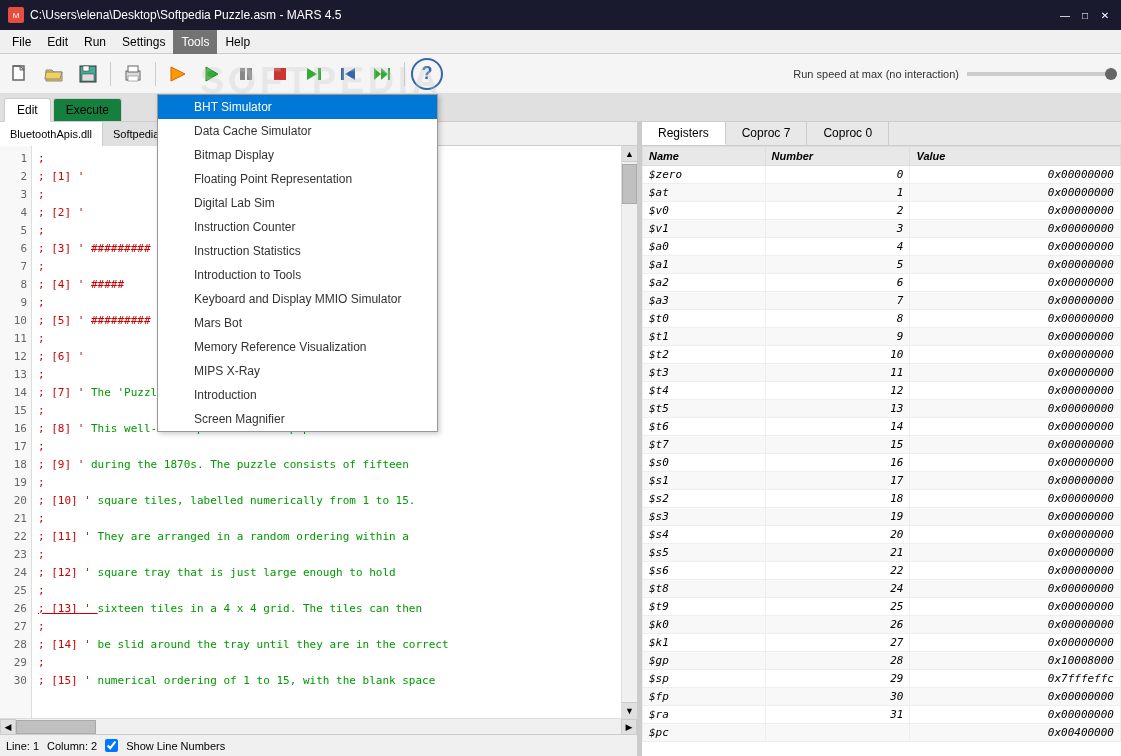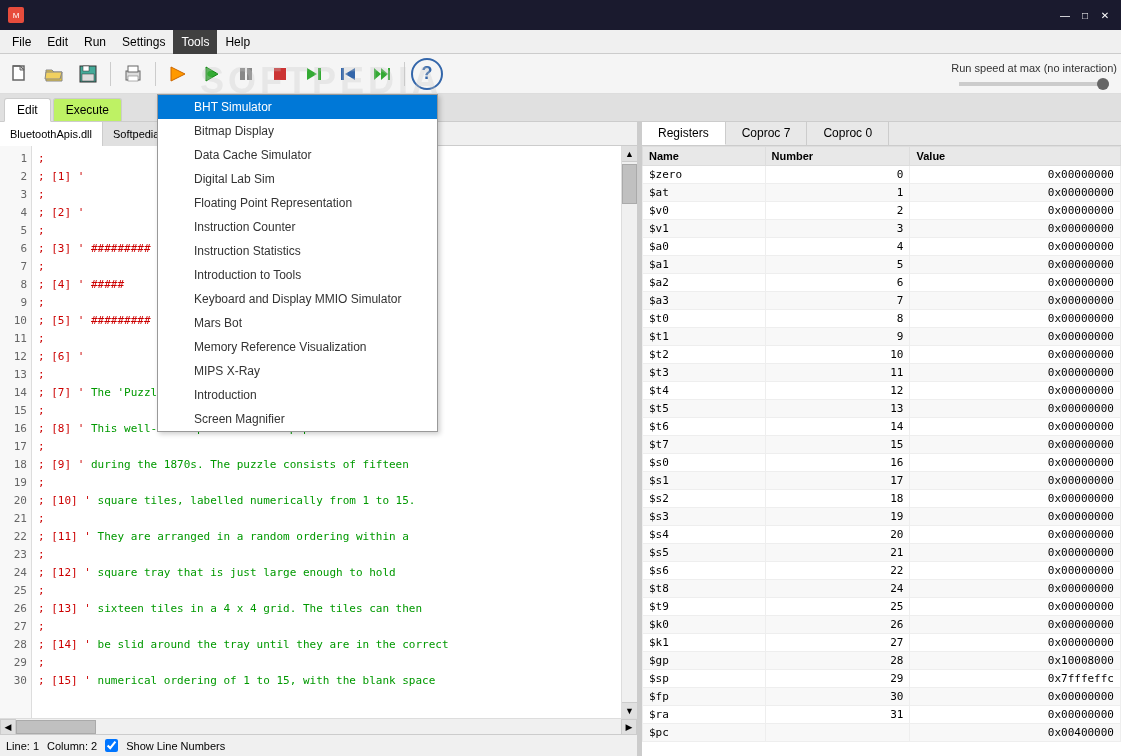--- a/index.html
+++ b/index.html
@@ -8,30 +8,30 @@
     
     .title-bar { background: #1a1a2e; color: white; height: 30px; display: flex; align-items: center; padding: 0 8px; justify-content: space-between; }
     .title-bar-left { display: flex; align-items: center; gap: 6px; font-size: 12px; }
     .title-bar-icon { width: 16px; height: 16px; background: #e74c3c; border-radius: 2px; display: flex; align-items: center; justify-content: center; font-size: 8px; color: white; }
     .title-bar-controls { display: flex; gap: 4px; }
     .title-btn { width: 16px; height: 16px; display: flex; align-items: center; justify-content: center; cursor: pointer; font-size: 10px; color: white; }
     
     
     .menu-bar { background: #f0f0f0; border-bottom: 1px solid #ccc; height: 24px; display: flex; align-items: center; padding: 0 4px; }
     .menu-item { padding: 2px 8px; cursor: pointer; height: 24px; display: flex; align-items: center; font-size: 12px; }
-    .menu-item.active { background: #404040; color: white; }
+    .menu-item.active { background: #737373; color: white; }
     
     
     .toolbar { background: #f5f5f5; border-bottom: 1px solid #ddd; height: 40px; display: flex; align-items: center; padding: 0 4px; gap: 2px; }
     .toolbar-btn { width: 32px; height: 32px; border: 1px solid transparent; background: transparent; cursor: pointer; display: flex; align-items: center; justify-content: center; font-size: 16px; }
     .toolbar-sep { width: 1px; height: 24px; background: #ccc; margin: 0 4px; }
-    .speed-section { margin-left: auto; display: flex; align-items: center; gap: 8px; font-size: 11px; color: #333; flex-direction: column; }
+    .speed-section { margin-left: auto; display: flex; align-items: center; gap: 8px; font-size: 11px; color: #333; }
     .speed-slider { width: 150px; }
     .watermark { position: absolute; top: 60px; left: 200px; font-size: 36px; font-weight: bold; color: rgba(200,200,200,0.3); z-index: 0; pointer-events: none; letter-spacing: 4px; }
-    .tab { padding: 4px 12px; border: 1px solid #ccc; border-bottom: none; background: #bef264; cursor: pointer; font-size: 12px; margin-right: 2px; border-radius: 3px 3px 0 0; }
+    .tab { padding: 4px 12px; border: 1px solid #ccc; border-bottom: none; background: #15803d; cursor: pointer; font-size: 12px; margin-right: 2px; border-radius: 3px 3px 0 0; }
     .tab.active { background: white; border-bottom: 1px solid white; margin-bottom: -1px; }
     
     
     .file-tab-bar { background: #f0f0f0; border-bottom: 1px solid #ccc; height: 24px; display: flex; align-items: center; }
     .file-tab { padding: 2px 10px; border-right: 1px solid #ccc; cursor: pointer; font-size: 11px; height: 24px; display: flex; align-items: center; background: #e0e0e0; }
     .file-tab.active { background: white; }
     
     
     .main-content { display: flex; height: calc(756px - 30px - 24px - 40px - 28px); }
     
@@ -49,21 +49,21 @@
     
     .editor-status { background: #f0f0f0; border-top: 1px solid #ccc; height: 22px; display: flex; align-items: center; padding: 0 6px; font-size: 11px; gap: 8px; }
     .scrollbar-h { height: 16px; background: #f0f0f0; border-top: 1px solid #ddd; display: flex; align-items: center; }
     .scrollbar-h .scroll-thumb-h { width: 80px; height: 100%; background: #c0c0c0; border: 1px solid #aaa; }
     
     
     .registers-panel { width: 480px; background: white; border-left: 1px solid #ccc; display: flex; flex-direction: column; }
     .reg-tabs { background: #e8e8e8; border-bottom: 1px solid #ccc; display: flex; }
     .reg-tab { padding: 4px 16px; cursor: pointer; font-size: 12px; border-right: 1px solid #ccc; }
     .reg-tab.active { background: white; border-bottom: 1px solid white; }
-    .reg-table { flex: 1; overflow-y: auto; }
+    .reg-table { flex: 1; overflow-y: auto; font-style: italic; }
     .reg-table table { width: 100%; border-collapse: collapse; font-size: 11px; }
     .reg-table th { background: #e8e8e8; border: 1px solid #ddd; padding: 3px 6px; text-align: left; font-weight: bold; position: sticky; top: 0; }
     .reg-table td { border: 1px solid #eee; padding: 2px 6px; font-family: monospace; }
     .reg-table tr:nth-child(even) td { background: #f8f8f8; }
     .reg-table tr:nth-child(odd) td { background: white; }
     
     
     .dropdown-menu { position: absolute; top: 94px; left: 157px; background: white; border: 1px solid #999; box-shadow: 2px 2px 5px rgba(0,0,0,0.2); z-index: 1000; min-width: 240px; }
     .dropdown-item { padding: 5px 36px; cursor: pointer; font-size: 12px; color: #333; }
     .dropdown-item.highlighted { background: #0078d7; color: white; }
@@ -72,20 +72,21 @@
     input[type="range"]::-webkit-slider-thumb { -webkit-appearance: none; width: 12px; height: 12px; background: #666; border-radius: 50%; cursor: pointer; }
 
     .panel-divider { width: 4px; background: #ccc; cursor: col-resize; }
   </style>
 </head>
 <body>
 
 <div class="title-bar">
   <div class="title-bar-left">
     <div class="title-bar-icon">M</div>
+    <span>C:\Users\elena\Desktop\Softpedia Puzzle.asm - MARS 4.5</span>
   </div>
   <div class="title-bar-controls">
     <div class="title-btn">—</div>
     <div class="title-btn">□</div>
     <div class="title-btn">✕</div>
   </div>
 </div>
 
 <div class="menu-bar">
   <div class="menu-item">File</div>
@@ -248,21 +249,21 @@
               <div class="code-line"><span style="color: rgb(204, 0, 0);">; [8] ' </span><span style="color: rgb(0, 153, 0);">This well-known puzzle became popular in the US</span></div>
               <div class="code-line" style="color: rgb(204, 0, 0);">;</div>
               <div class="code-line"><span style="color: rgb(204, 0, 0);">; [9] ' </span><span style="color: rgb(0, 153, 0);">during the 1870s. The puzzle consists of fifteen</span></div>
               <div class="code-line" style="color: rgb(204, 0, 0);">;</div>
               <div class="code-line"><span style="color: rgb(204, 0, 0);">; [10] ' </span><span style="color: rgb(0, 153, 0);">square tiles, labelled numerically from 1 to 15.</span></div>
               <div class="code-line" style="color: rgb(204, 0, 0);">;</div>
               <div class="code-line"><span style="color: rgb(204, 0, 0);">; [11] ' </span><span style="color: rgb(0, 153, 0);">They are arranged in a random ordering within a</span></div>
               <div class="code-line" style="color: rgb(204, 0, 0);">;</div>
               <div class="code-line"><span style="color: rgb(204, 0, 0);">; [12] ' </span><span style="color: rgb(0, 153, 0);">square tray that is just large enough to hold</span></div>
               <div class="code-line" style="color: rgb(204, 0, 0);">;</div>
-              <div class="code-line"><span style="color: rgb(204, 0, 0);">; [13] ' </span><span style="color: rgb(0, 153, 0);">sixteen tiles in a 4 x 4 grid. The tiles can then</span></div>
+              <div class="code-line"><span style="color: rgb(204, 0, 0); text-decoration: underline;">; [13] ' </span><span style="color: rgb(0, 153, 0);">sixteen tiles in a 4 x 4 grid. The tiles can then</span></div>
               <div class="code-line" style="color: rgb(204, 0, 0);">;</div>
               <div class="code-line"><span style="color: rgb(204, 0, 0);">; [14] ' </span><span style="color: rgb(0, 153, 0);">be slid around the tray until they are in the correct</span></div>
               <div class="code-line" style="color: rgb(204, 0, 0);">;</div>
               <div class="code-line"><span style="color: rgb(204, 0, 0);">; [15] ' </span><span style="color: rgb(0, 153, 0);">numerical ordering of 1 to 15, with the blank space</span></div>
             </div>
 
           <div class="scrollbar-v">
             <div class="scroll-up">▲</div>
             <div class="scroll-track">
               <div class="scroll-thumb"></div>
@@ -468,24 +469,24 @@
               <td style="text-align: right;">0x00400000</td>
             </tr>
           </tbody>
       </table>
     </div>
   </div>
 </div>
 
 <div class="dropdown-menu" id="tools-dropdown">
 <div class="dropdown-item highlighted">BHT Simulator</div>
+    <div class="dropdown-item">Data Cache Simulator</div>
     <div class="dropdown-item">Bitmap Display</div>
-    <div class="dropdown-item">Data Cache Simulator</div>
+    <div class="dropdown-item">Floating Point Representation</div>
     <div class="dropdown-item">Digital Lab Sim</div>
-    <div class="dropdown-item">Floating Point Representation</div>
     <div class="dropdown-item">Instruction Counter</div>
     <div class="dropdown-item">Instruction Statistics</div>
     <div class="dropdown-item">Introduction to Tools</div>
     <div class="dropdown-item">Keyboard and Display MMIO Simulator</div>
     <div class="dropdown-item">Mars Bot</div>
     <div class="dropdown-item">Memory Reference Visualization</div>
     <div class="dropdown-item">MIPS X-Ray</div>
     <div class="dropdown-item">Introduction</div>
     <div class="dropdown-item">Screen Magnifier</div>
   </div>

